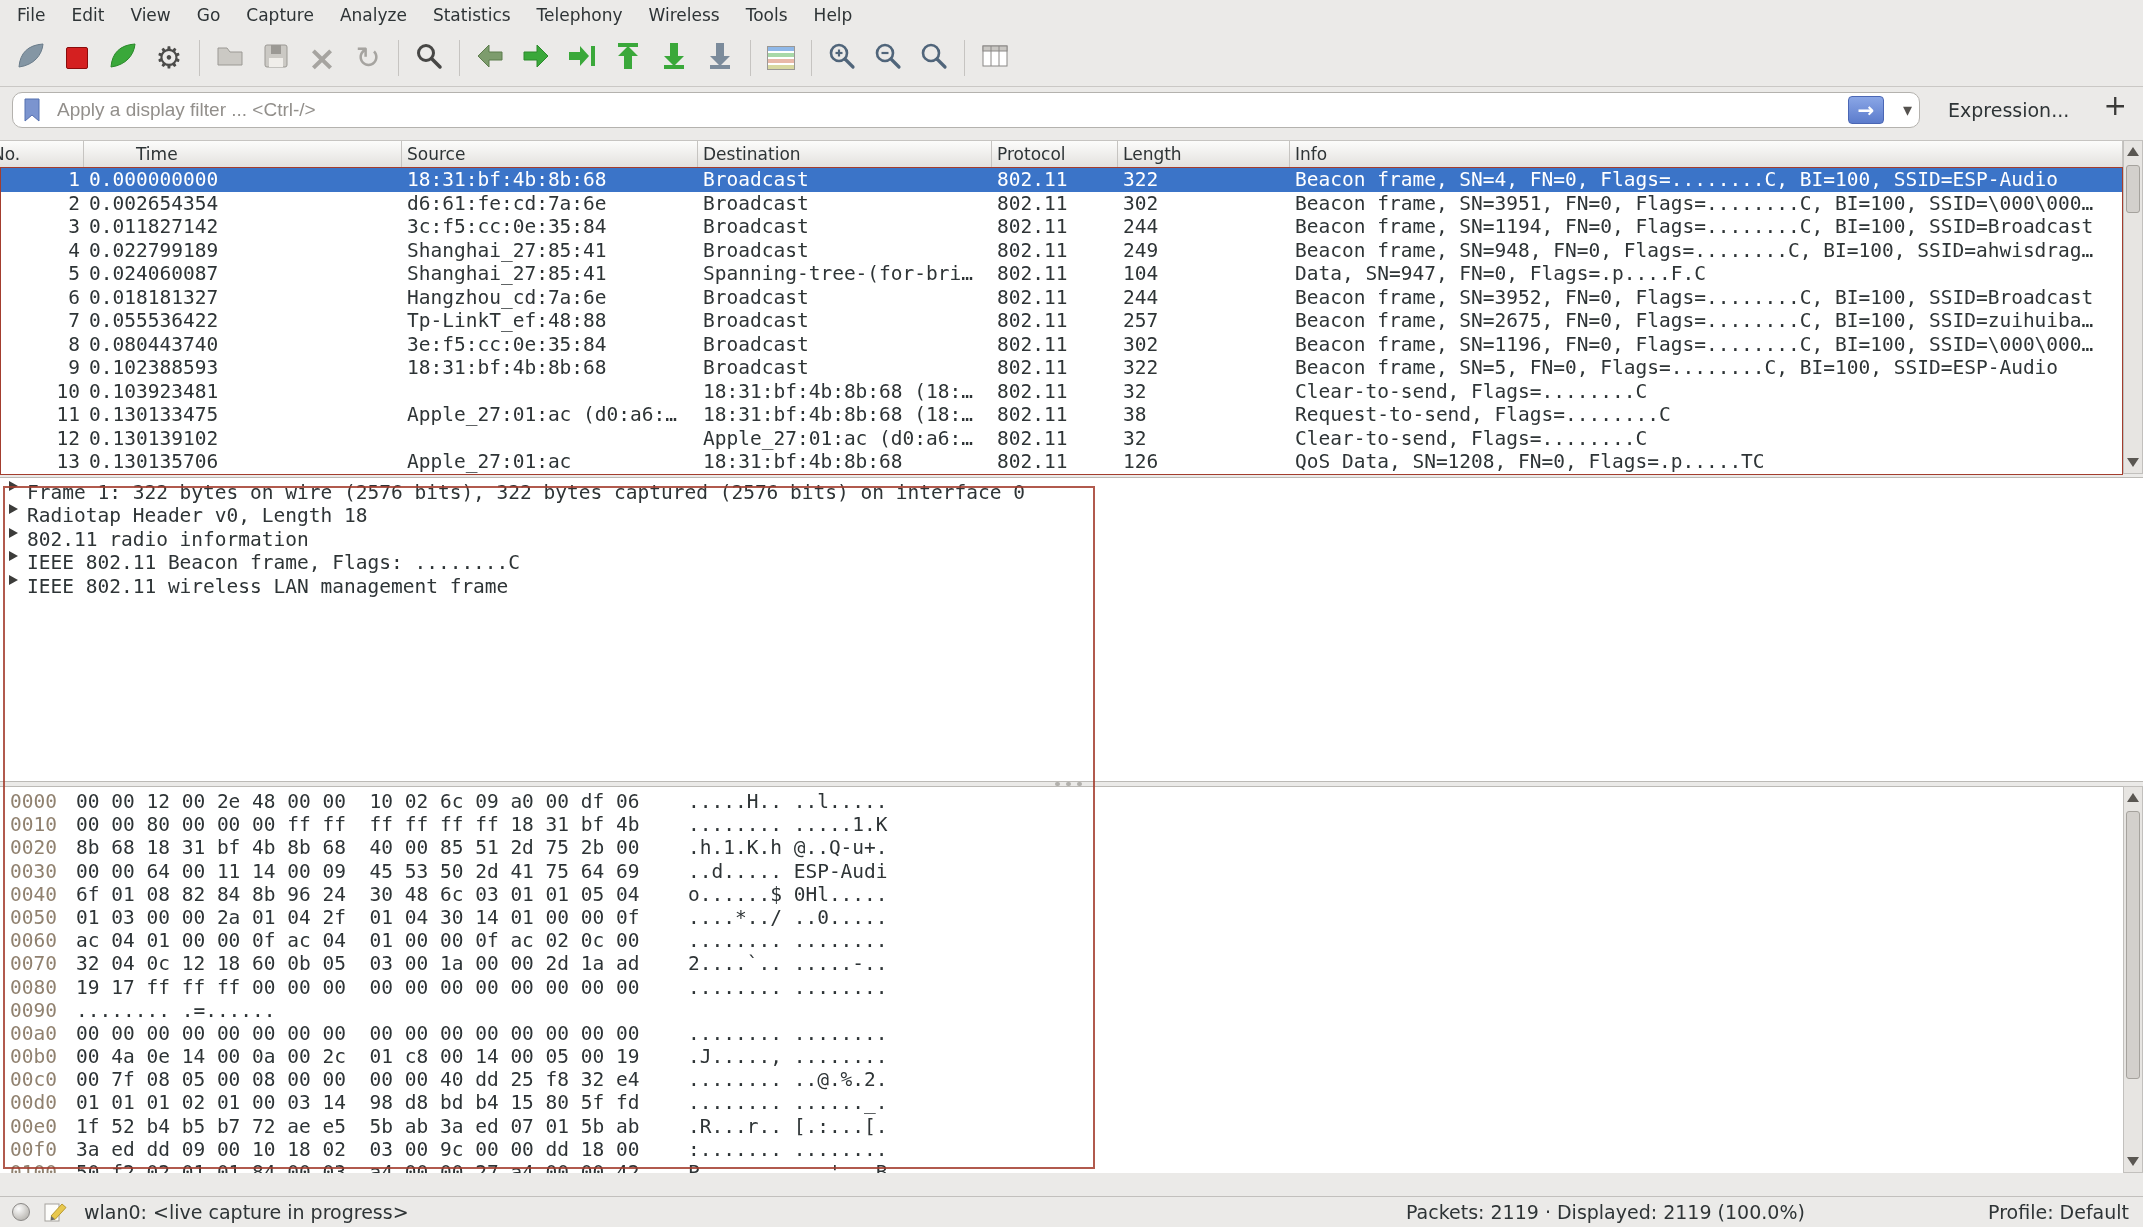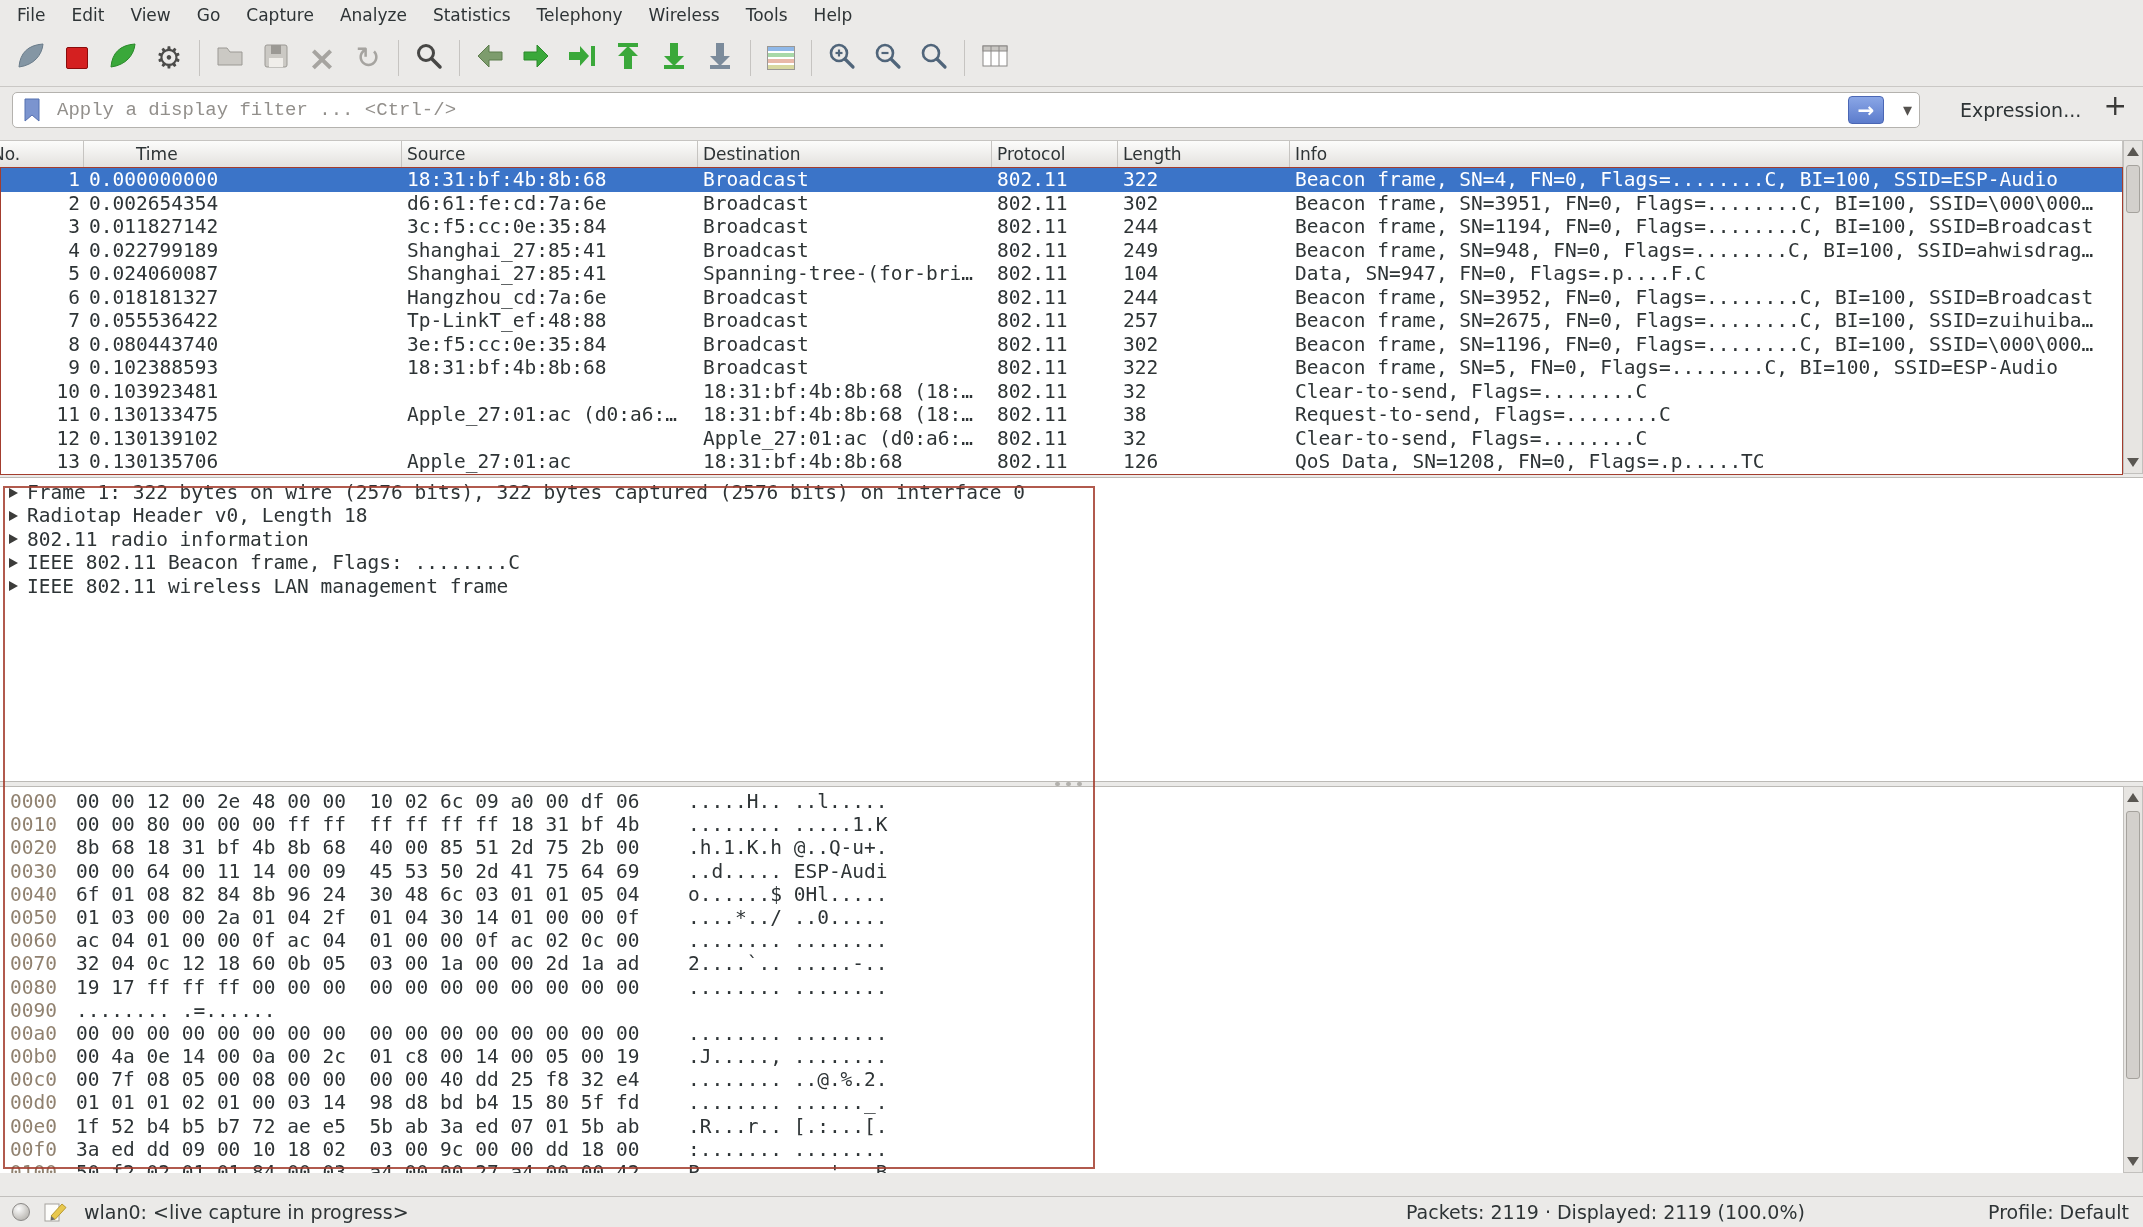--- a/index.html
+++ b/index.html
@@ -20,30 +20,30 @@
   .tsep{width:1px;height:36px;background:#c6c4c1;margin:0 7px;flex:0 0 auto}
   .glyph{font-size:30px;line-height:1;color:#4c4c4a}
   .glyph.disabled{color:#a6a4a0}
   .stop-square{width:22px;height:22px;background:#d42020;border:1px solid #8a0c0c;border-radius:2px}
   .colorize-stripes{width:28px;height:24px;border:1px solid #9a9894;
      background:repeating-linear-gradient(180deg,#8fb8e8 0 4px,#fff 4px 6px,#a8d8a8 6px 10px,#fff 10px 12px,#e8b8a8 12px 16px,#fff 16px 18px,#d8d8a0 18px 22px)}
 
   
   #filterbar{position:absolute;left:0;top:87px;width:100%;height:45px;display:flex;align-items:center;padding:0 12px}
   #filter-wrap{position:relative;width:1908px;height:36px;flex:0 0 auto}
-  #filter-input{width:100%;height:100%;background:#fff;border:1px solid #b4b2ae;border-radius:5px;
+  #filter-input{width:100%;height:100%;background:#fff;border:1px solid #b4b2ae;border-radius:10px;
                 padding:0 80px 0 44px;font-size:19px;color:#2e3436;outline:none;
-                font-family:Liberation Mono, monospace}
+                font-family:Liberation Sans, sans-serif}
   #filter-input::placeholder{color:#928f8b;opacity:1}
   #bookmark{position:absolute;left:10px;top:5px}
   #apply-btn{position:absolute;right:36px;top:4px;width:36px;height:28px;border-radius:4px;
              background:linear-gradient(#8aa6e6,#5c7ccc);border:1px solid #4a66b4;color:#fff;
              display:flex;align-items:center;justify-content:center;font-size:20px;font-weight:bold}
   #filter-caret{position:absolute;right:8px;top:7px;font-size:18px;color:#55524e}
-  #expression-btn{margin-left:40px;font-size:19px;white-space:pre}
+  #expression-btn{margin-left:28px;font-size:19px;white-space:pre}
   #plus-btn{position:absolute;right:16px;top:2px;font-size:28px;color:#3a3a38}
 
   
   #colheader{position:absolute;left:0;top:140px;width:2123px;height:28px;display:flex;
              background:linear-gradient(#fcfcfb,#e3e1de);border-top:1px solid #c6c4c1;
              border-bottom:1px solid #b9b7b4;font-size:17px;overflow:hidden}
   .hcell{height:100%;display:flex;align-items:center;padding-left:5px;border-right:1px solid #c6c4c1;
          flex:0 0 auto;overflow:hidden;white-space:pre}
   .c-no{width:84px}.c-time{width:318px}.c-source{width:296px}.c-destination{width:294px}
   .c-protocol{width:126px}.c-length{width:172px}.c-info{width:833px;flex:1 1 auto}
@@ -64,21 +64,21 @@
   #list-scroll{top:140px;height:334px}
   #hex-scroll{top:786px;height:387px}
   .sb-up,.sb-down{position:absolute;left:3px;width:0;height:0;border-left:6px solid transparent;border-right:6px solid transparent}
   .sb-up{top:6px;border-bottom:9px solid #5a5752}
   .sb-down{bottom:6px;border-top:9px solid #5a5752}
   .sb-thumb{position:absolute;left:2px;width:14px;background:#d3d0cc;border:1px solid #a5a29d;border-radius:3px}
 
   
   #details{position:absolute;left:0;top:477px;width:100%;height:305px;background:#fff;
            border-top:1px solid #bcbab6;border-bottom:1px solid #bcbab6;font-size:19.5px;padding-top:3px}
-  .drow{height:23.4px;line-height:23.4px;display:flex;align-items:center;padding-left:9px;white-space:pre}
+  .drow{height:23.4px;line-height:23.4px;display:flex;padding-left:9px;white-space:pre}
   .tri{width:0;height:0;border-left:9px solid #3c3c3a;border-top:5.5px solid transparent;
        border-bottom:5.5px solid transparent;margin-right:9px;flex:0 0 auto}
 
   #splitter{position:absolute;left:1046px;top:782px;width:44px;height:4px;display:flex;gap:6px;justify-content:center;z-index:4}
   #splitter i{width:5px;height:4px;background:#b2b0ac;border-radius:2px}
 
   
   #hexpane{position:absolute;left:0;top:786px;width:2123px;height:387px;background:#fff;
            border-top:1px solid #bcbab6;overflow:hidden;font-size:19.5px;padding:3px 0 0 10px}
   .hexrow{height:23.2px;line-height:23.2px;white-space:pre;display:flex}

